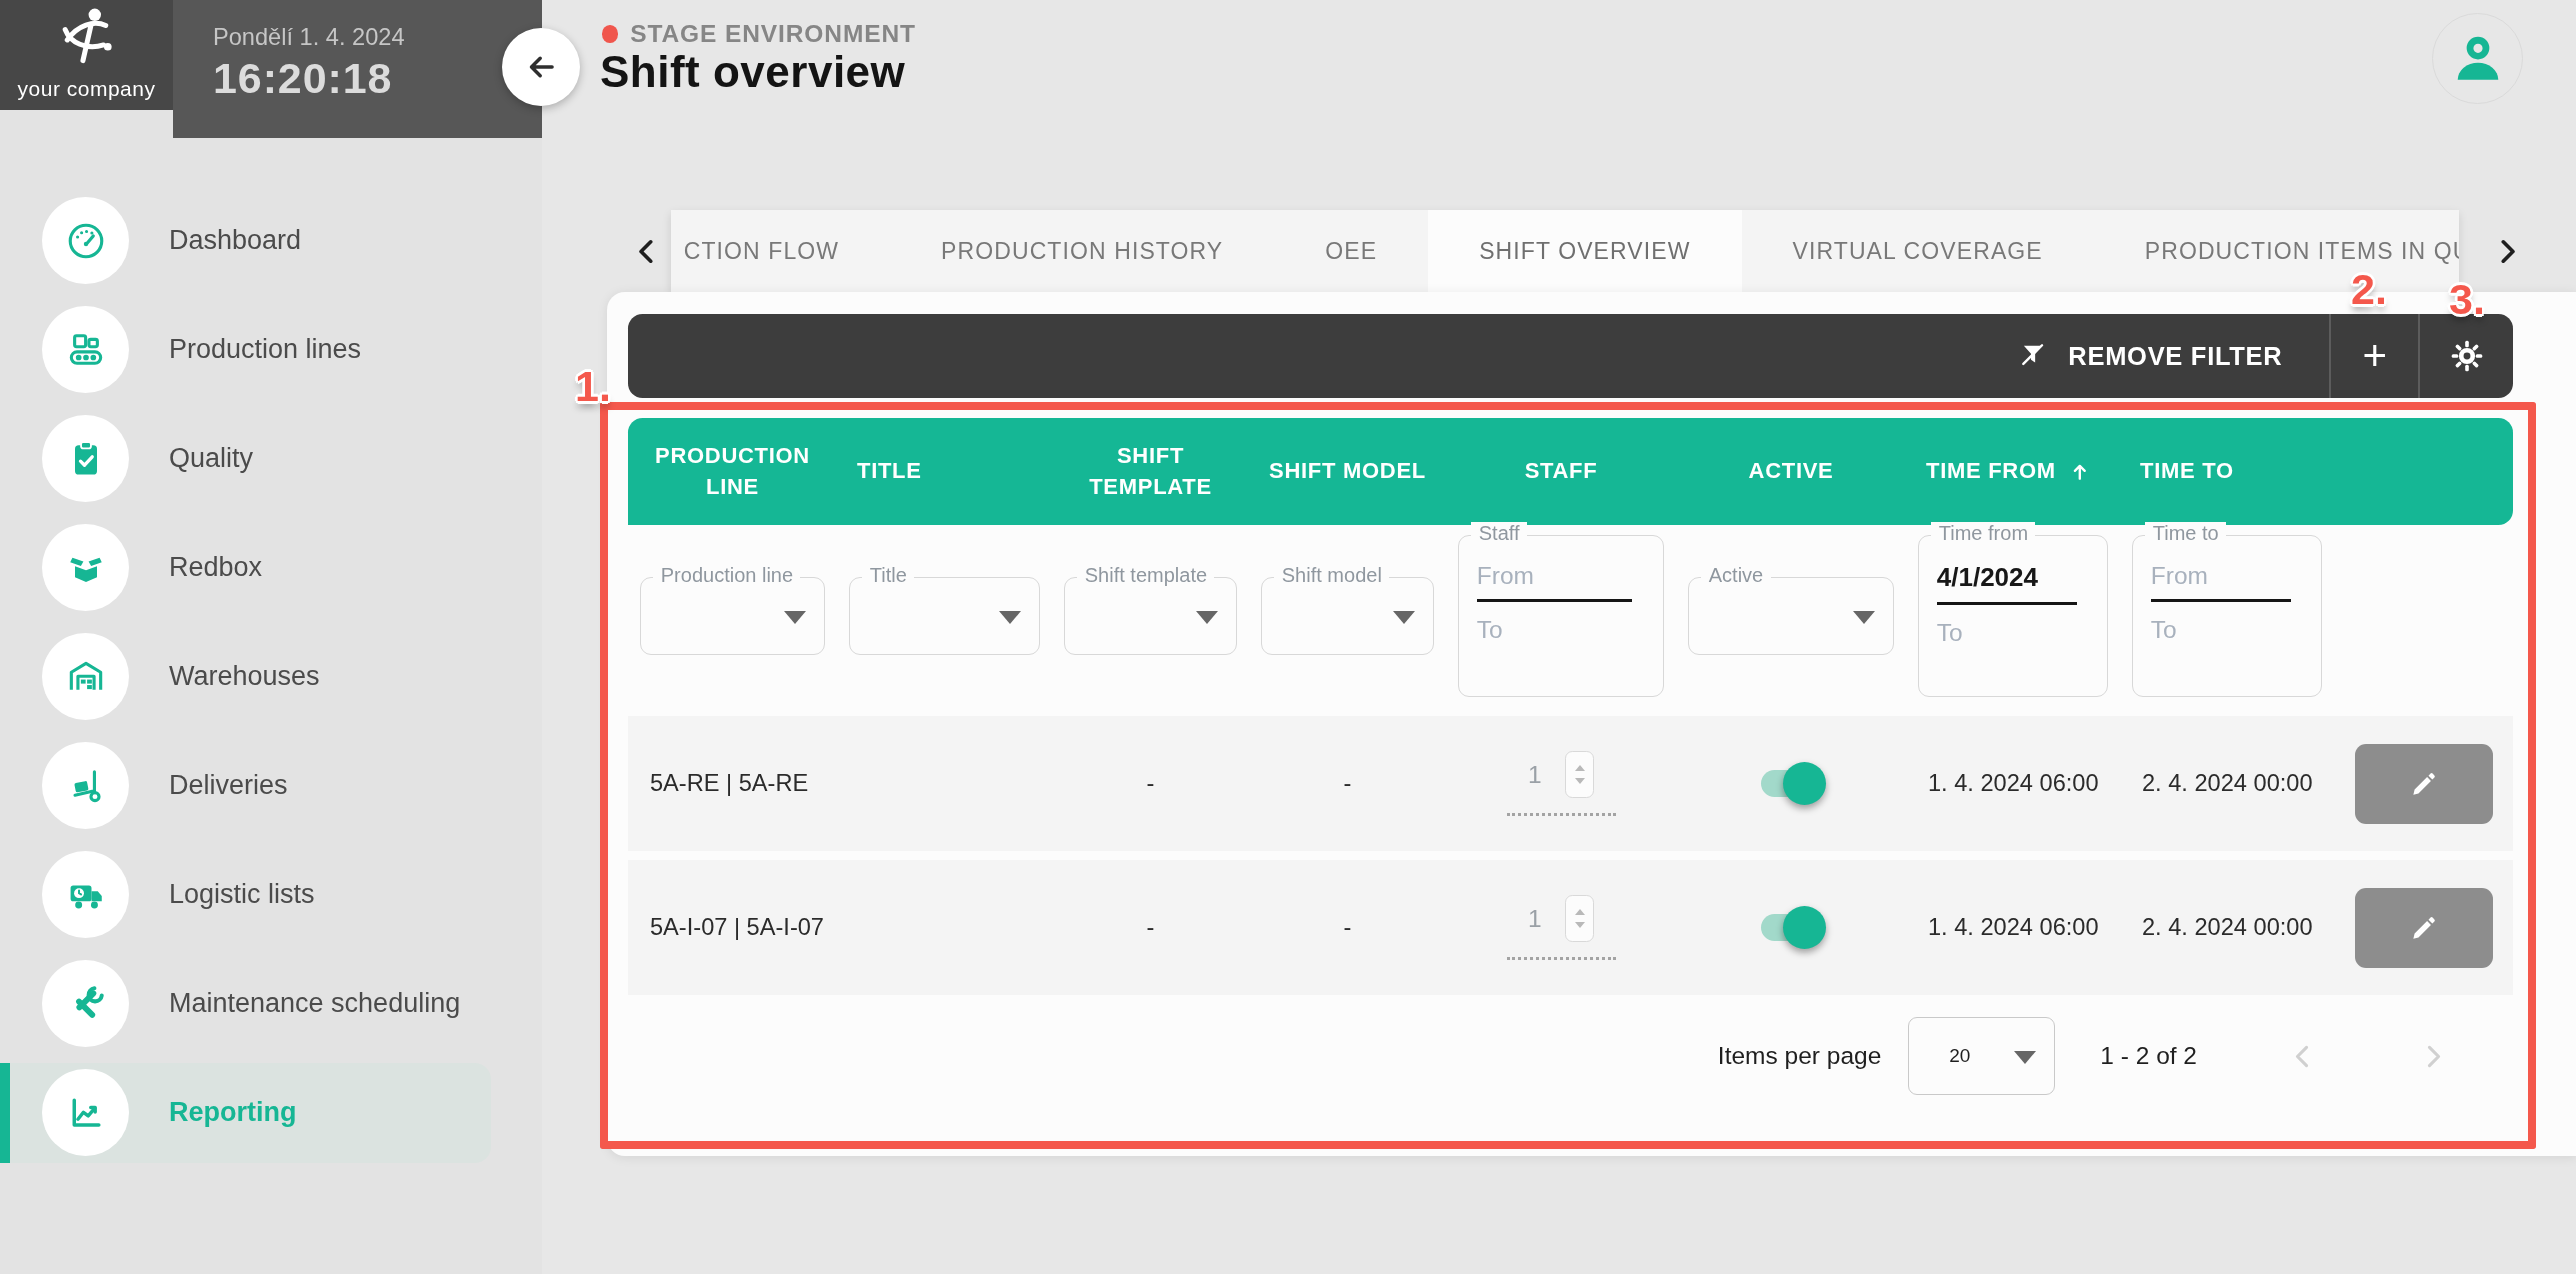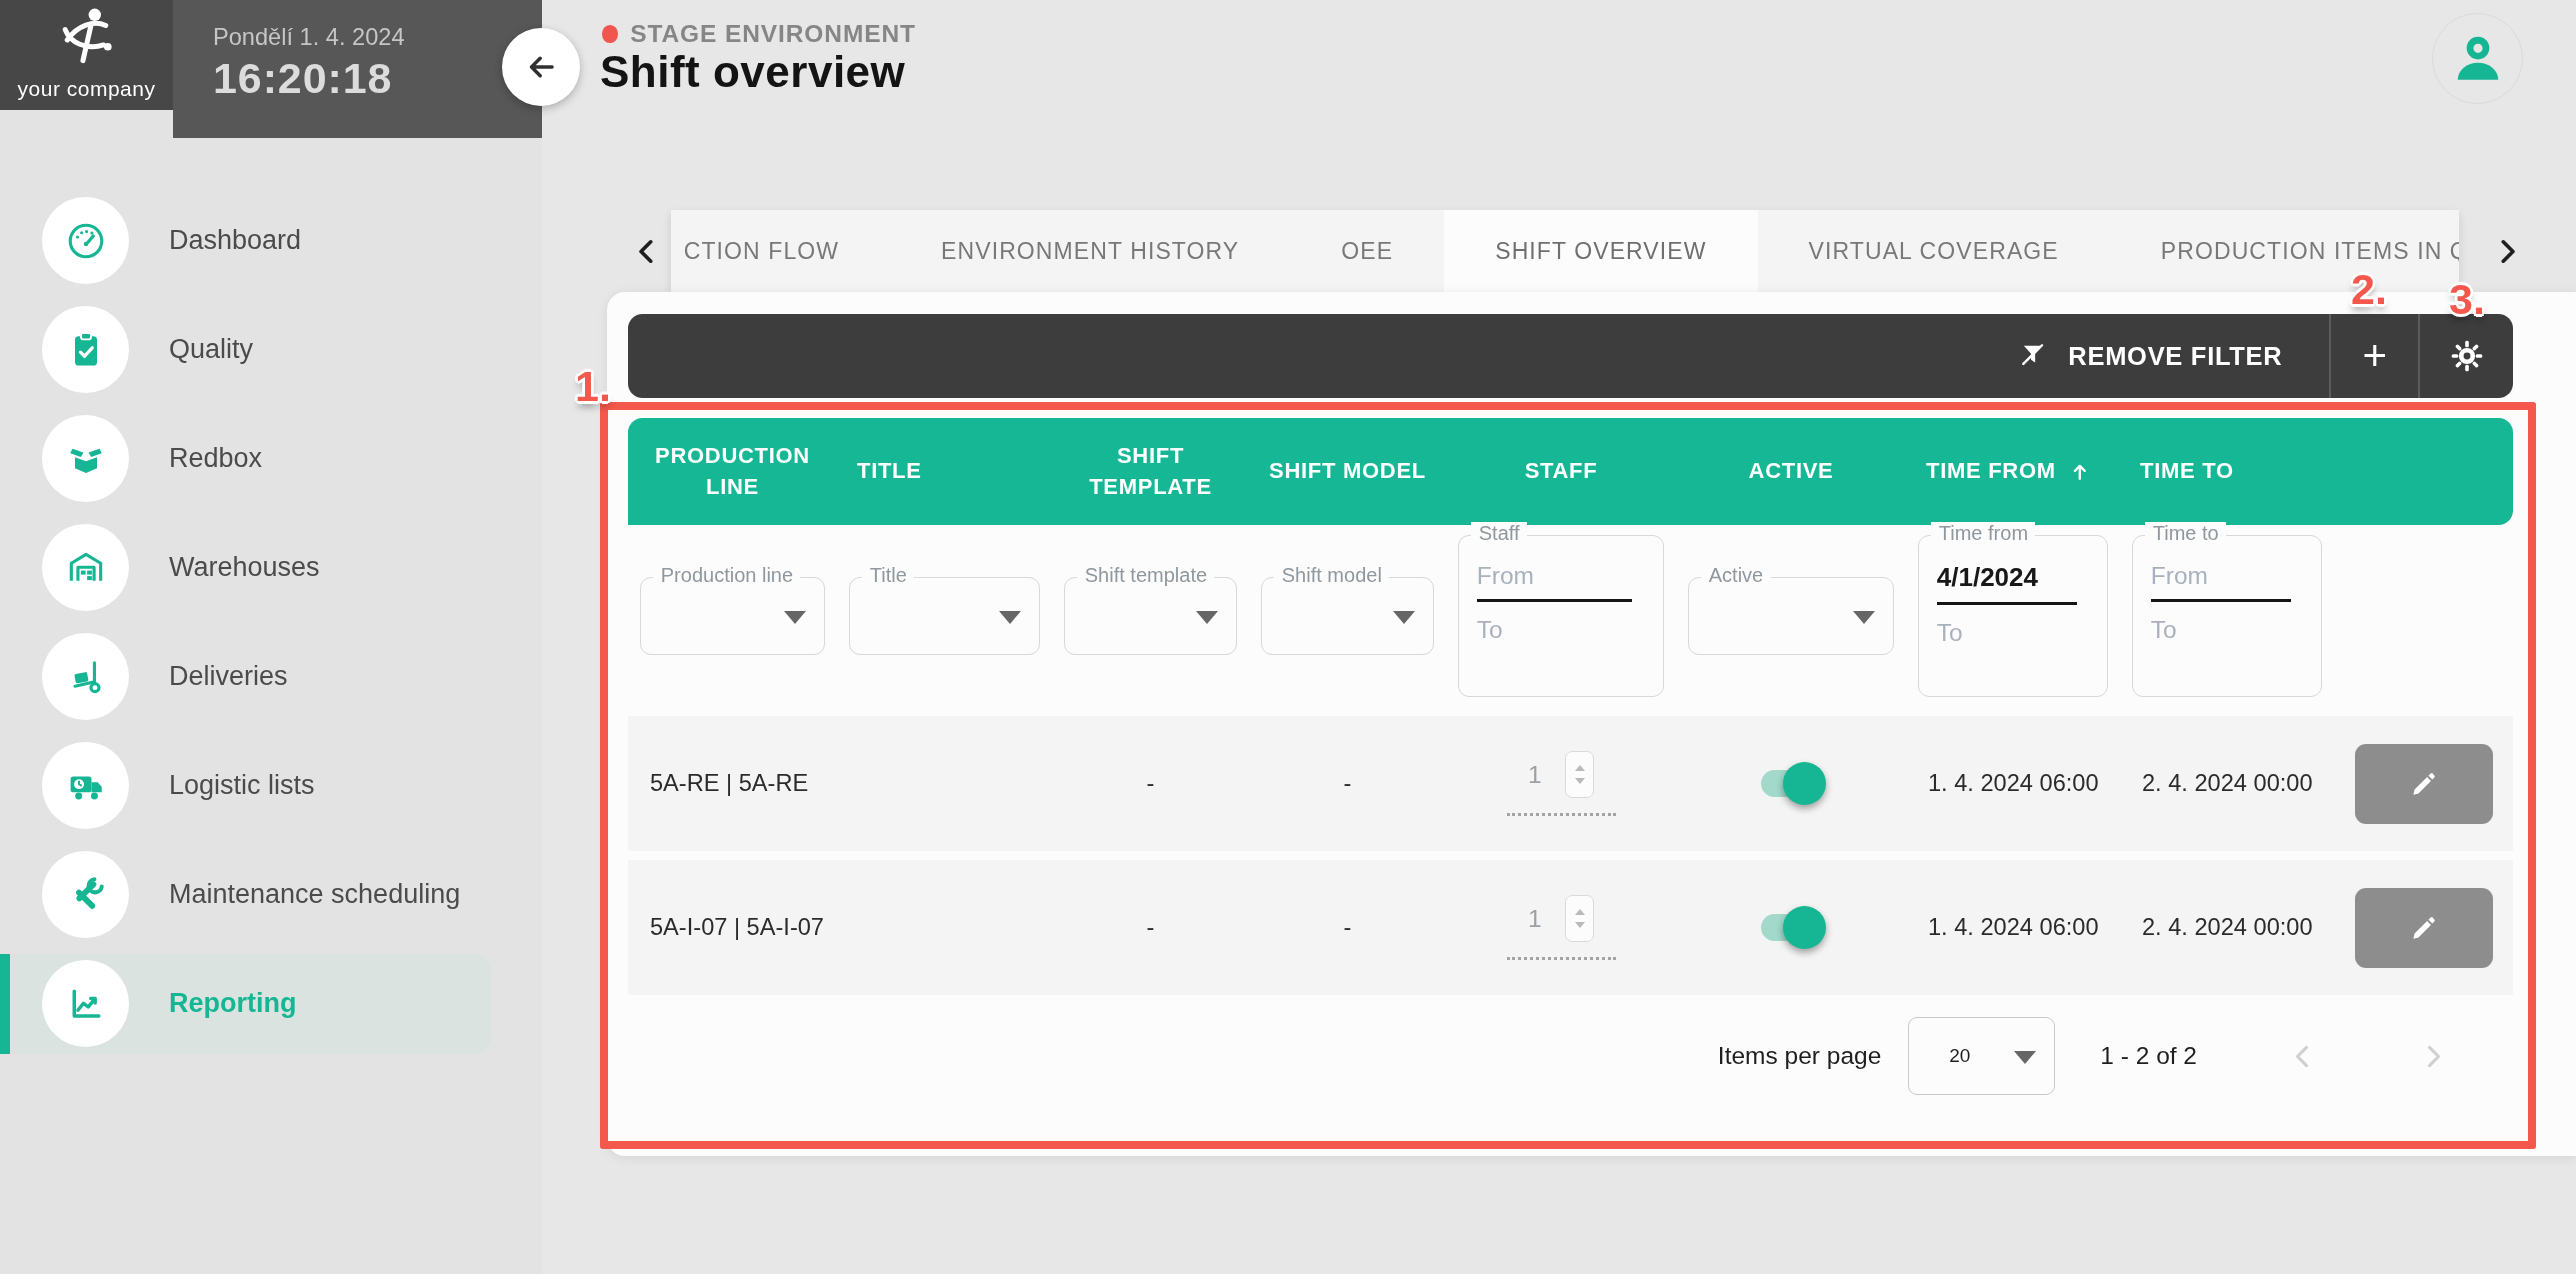--- a/index.html
+++ b/index.html
@@ -153,20 +153,33 @@
           <circle cx="12" cy="12" r="8.6"></circle>
               <path d="M12.6 13.2 L16 9.2"></path>
               <circle cx="12" cy="13.6" r="1.2" fill="#16b694" stroke="none"></circle>
           <path d="M7.4 9.8 l.02 0 M9.6 7.5 l.02 0 M12.3 6.8 l.02 0 M15.2 7.6 l.02 0"></path>
             </svg>
           </div>
         <div class="nav-label">Dashboard</div>
       </div>
       <div class="nav-item">
         <div class="nav-circle">
+            <svg viewBox="0 0 24 24" fill="none" stroke="#16b694" stroke-width="1.7" stroke-linejoin="round">
+          <rect x="5.8" y="4.2" width="6" height="6" rx="1"></rect>
+              <rect x="13.6" y="6.2" width="4.6" height="4" rx="1"></rect>
+          <rect x="4" y="13" width="16" height="6.2" rx="3.1"></rect>
+          <circle cx="8" cy="16.1" r=".7" fill="#16b694"></circle>
+              <circle cx="12" cy="16.1" r=".7" fill="#16b694"></circle>
+              <circle cx="16" cy="16.1" r=".7" fill="#16b694"></circle>
+            </svg>
+          </div>
+        <div class="nav-label">Production lines</div>
+      </div>
+      <div class="nav-item">
+        <div class="nav-circle">
             <svg viewBox="0 0 24 24">
           <rect x="6" y="4.5" width="12" height="16" rx="2" fill="#16b694"></rect>
           <rect x="9.3" y="2.8" width="5.4" height="3.4" rx="1.2" fill="#16b694" stroke="#fff" stroke-width="1"></rect>
           <path d="M9 13.2 l2.2 2.2 L15.4 10.8" fill="none" stroke="#fff" stroke-width="1.8" stroke-linecap="round" stroke-linejoin="round"></path>
             </svg>
           </div>
         <div class="nav-label">Quality</div>
       </div>
       <div class="nav-item">
         <div class="nav-circle">
@@ -260,21 +273,21 @@
     <div class="tab-chev left">
       <svg viewBox="0 0 24 24" fill="none" stroke="#1f1f1f" stroke-width="2.8" stroke-linecap="round" stroke-linejoin="round">
           <path d="M14.5 4.5 L7 12 l7.5 7.5"></path>
         </svg>
     </div>
     <div class="tabstrip">
       <div class="tab first">
           <span>CTION FLOW</span>
         </div>
       <div class="tab">
-          <span>ENVIRONMENT HISTORY</span>
+          <span>PRODUCTION HISTORY</span>
         </div>
       <div class="tab">
           <span>OEE</span>
         </div>
       <div class="tab active">
           <span>SHIFT OVERVIEW</span>
         </div>
       <div class="tab">
           <span>VIRTUAL COVERAGE</span>
         </div>

